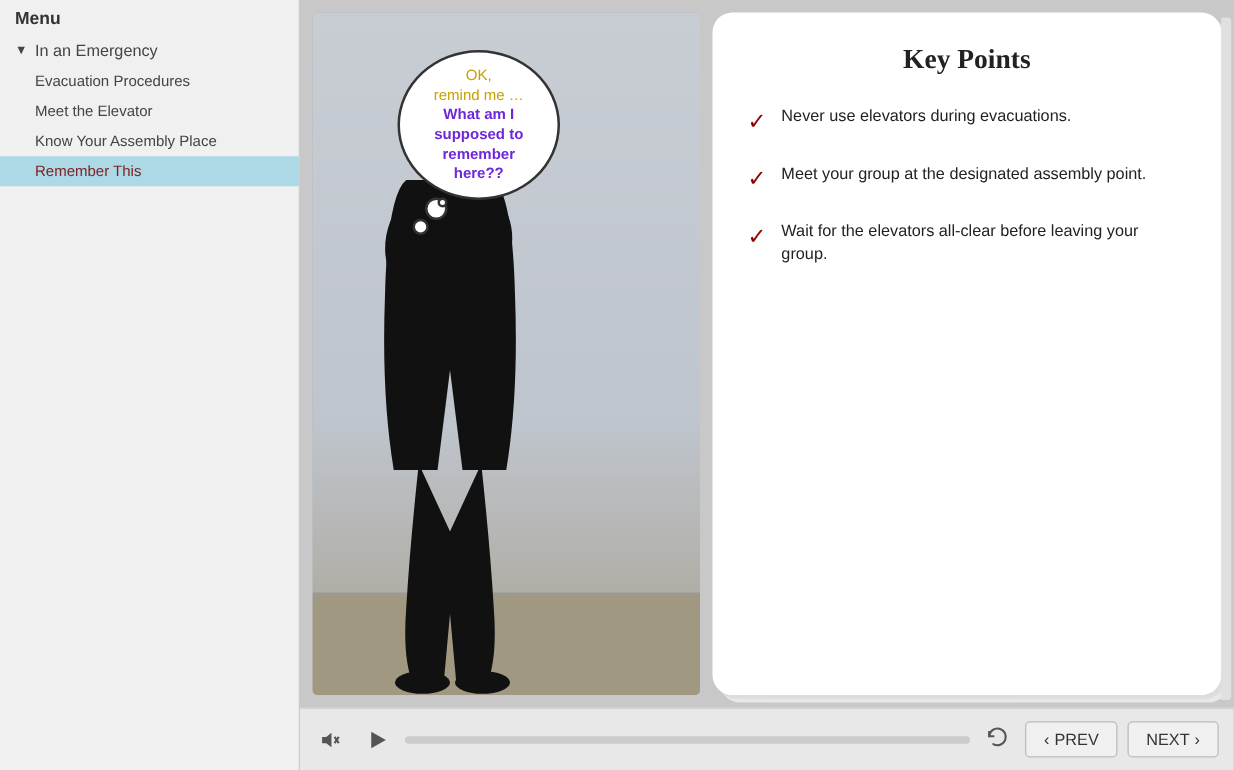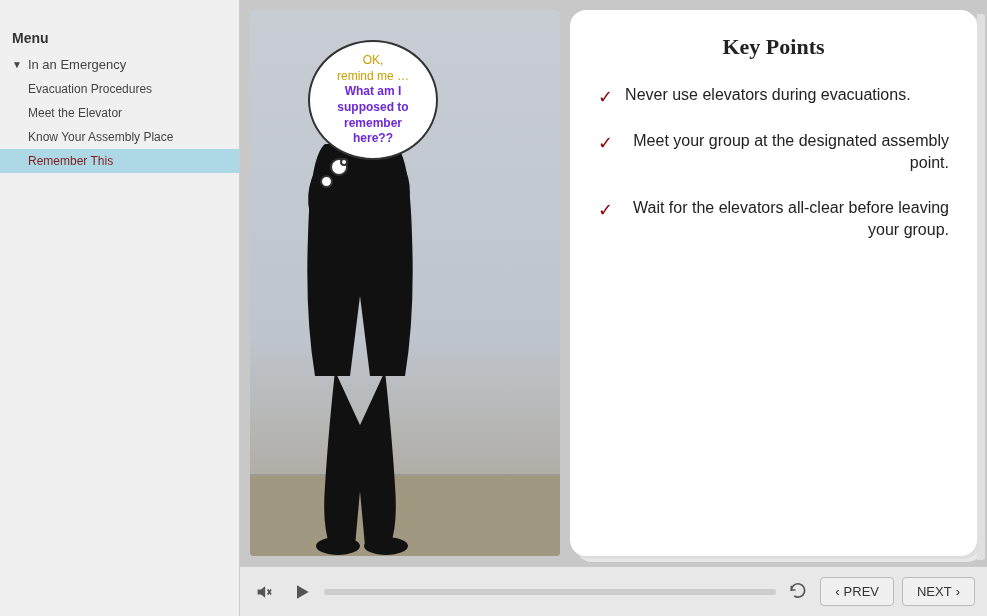--- a/index.html
+++ b/index.html
@@ -13,21 +13,21 @@
     }
 
     
     .sidebar {
       width: 240px;
       min-width: 240px;
       background: #f0f0f0;
       border-right: 1px solid #ccc;
       display: flex;
       flex-direction: column;
-      padding: 24px 0;
+      padding: 0 0;
     }
     .sidebar-title {
       font-weight: bold;
       font-size: 14px;
       padding: 6px 12px;
       color: #333;
     }
     .sidebar-item {
       padding: 5px 12px 5px 28px;
       font-size: 12px;
@@ -85,21 +85,21 @@
     .scene-bg {
       position: absolute;
       top: 0; left: 0; right: 0; bottom: 0;
       background: linear-gradient(180deg, #c8cdd4 0%, #bfc5cd 60%, #a8a090 100%);
     }
 
     
     .thought-bubble {
       position: absolute;
       top: 30px;
-      left: 58px;
+      left: 68px;
       background: white;
       border: 2.5px solid #333;
       border-radius: 50%;
       width: 130px;
       height: 120px;
       display: flex;
       align-items: center;
       justify-content: center;
       text-align: center;
       font-size: 13px;
@@ -203,24 +203,23 @@
       margin-bottom: 22px;
     }
     .checkmark {
       color: #8b0000;
       font-size: 18px;
       margin-right: 12px;
       margin-top: 2px;
       flex-shrink: 0;
     }
     .key-point-text {
-      font-size: 16px;
+      font-size: 13px;
       color: #222;
       line-height: 1.4;
-      text-align: right;
     }
 
     
     .controls-bar {
       height: 50px;
       background: #e8e8e8;
       border-top: 1px solid #ccc;
       display: flex;
       align-items: center;
       padding: 0 12px;

